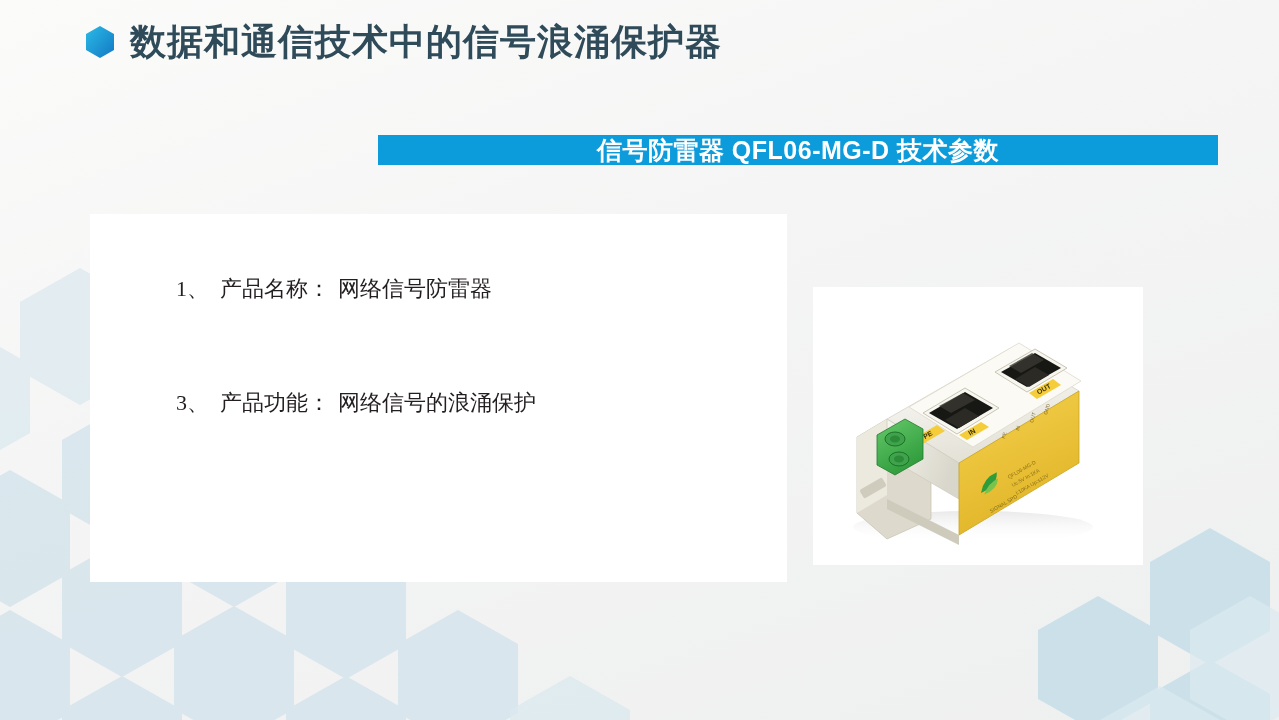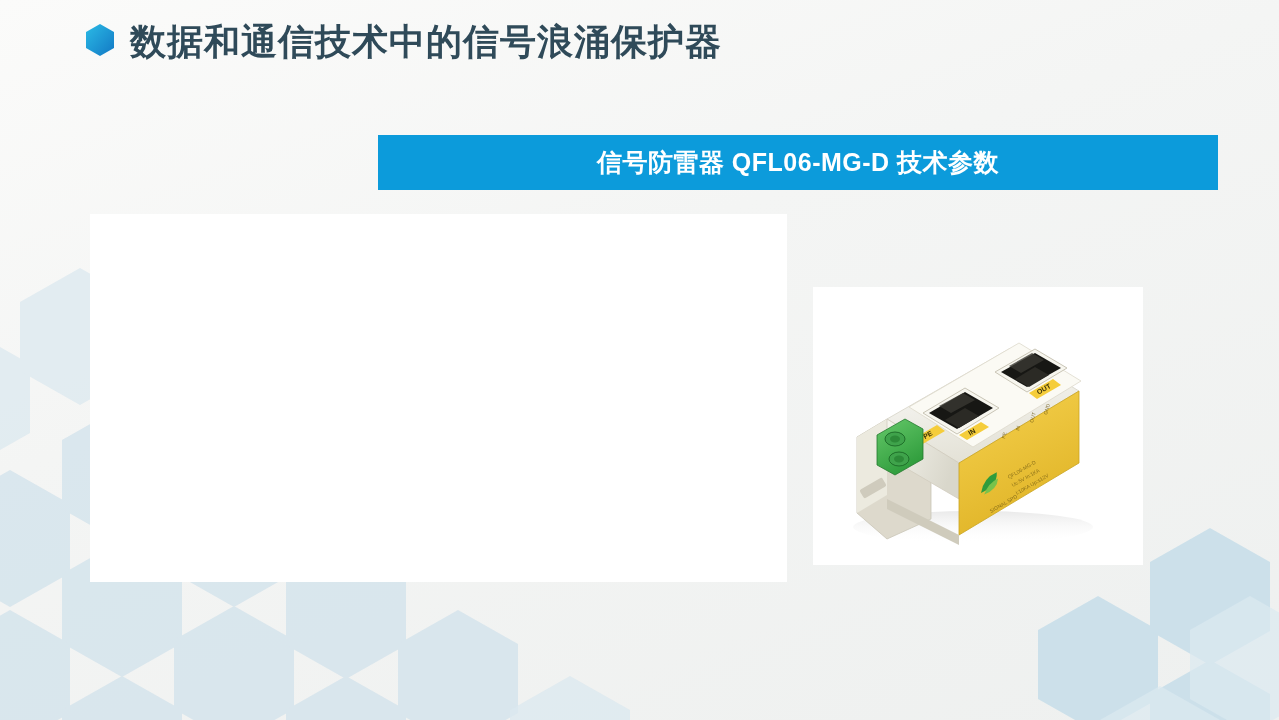--- a/index.html
+++ b/index.html
@@ -30,20 +30,21 @@
     z-index: 1;
     pointer-events: none;
   }
 
   
   .title-row {
     position: absolute;
     left: 86px;
     top: 24px;
     display: flex;
+    align-items: center;
     gap: 16px;
     z-index: 5;
   }
   .hex-bullet {
     width: 28px;
     height: 32px;
     display: block;
   }
   .slide-title {
     font-size: 36px;
@@ -53,21 +54,21 @@
     line-height: 1;
     white-space: nowrap;
   }
 
   
   .banner {
     position: absolute;
     left: 378px;
     top: 135px;
     width: 840px;
-    height: 55px;
+    height: 30px;
     background: #0c9bdb;
     display: flex;
     align-items: center;
     justify-content: center;
     z-index: 5;
   }
   .banner-text {
     color: #ffffff;
     font-size: 25px;
     font-weight: bold;
@@ -177,22 +178,28 @@
     <div class="slide-title">数据和通信技术中的信号浪涌保护器</div>
   </div>
 
   <div class="banner">
     <span class="banner-text">信号防雷器 QFL06-MG-D 技术参数</span>
   </div>
 
   <div class="spec-card">
     <div class="spec-list">
 
-
-
+      <div class="spec-line">
+        <span class="idx">1、</span><span class="lbl">产品名称：</span><span>网络信号防雷器</span>
+      </div>
+
+
+      <div class="spec-line">
+        <span class="idx">3、</span><span class="lbl">产品功能：</span><span>网络信号的浪涌保护</span>
+      </div>
 
       <div class="spec-line">
         
       </div>
 
     </div>
   </div>
 
   <div class="photo-card">
     <svg width="330" height="278" viewBox="0 0 330 278" aria-hidden="true">

